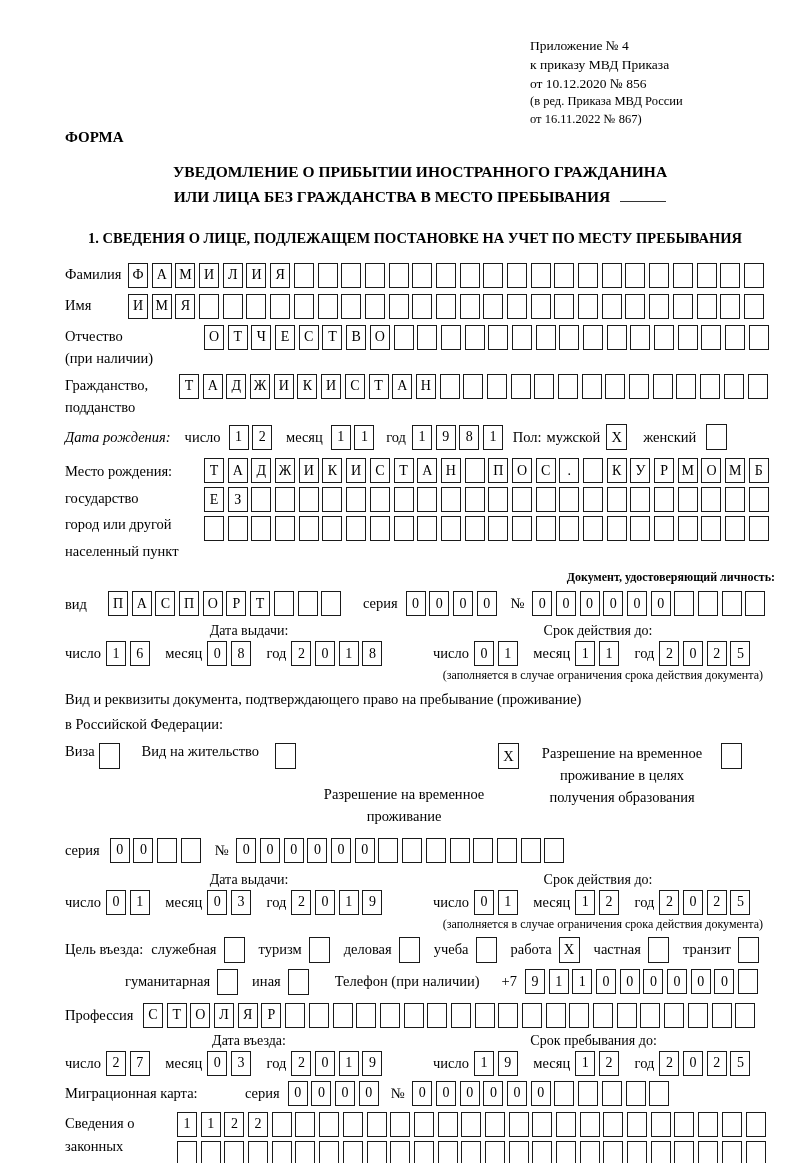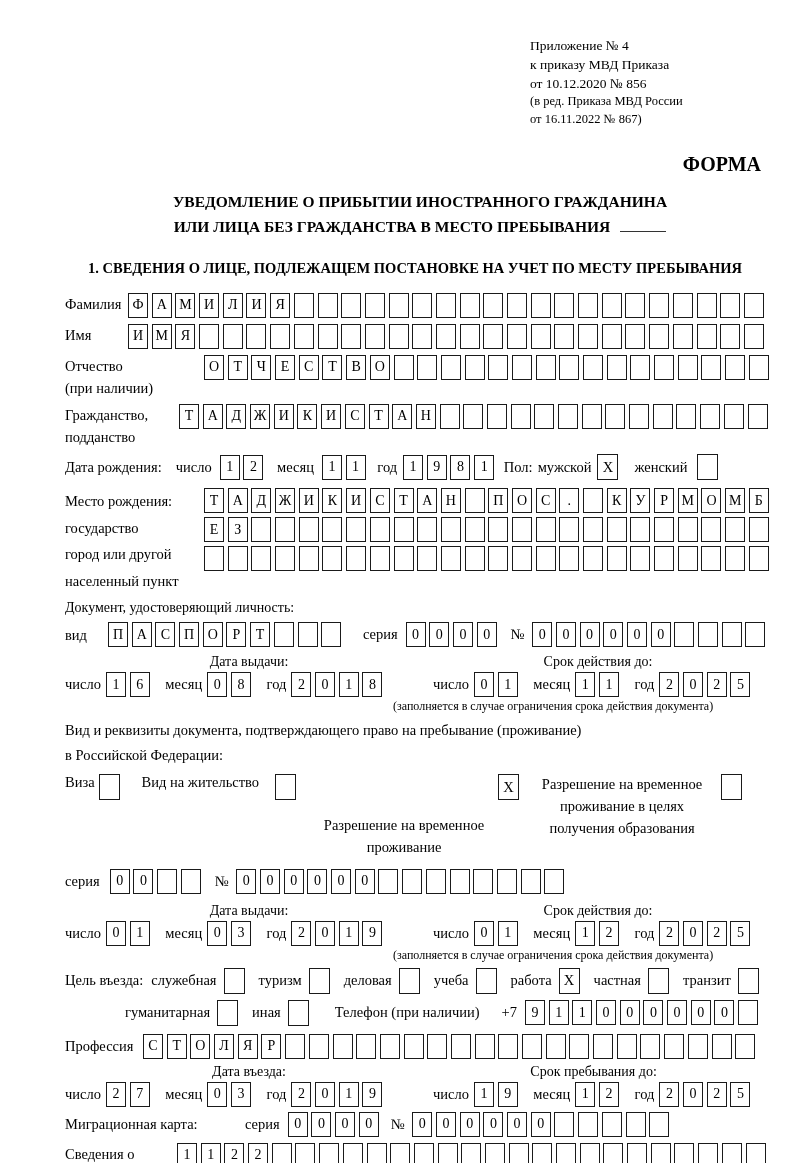--- a/index.html
+++ b/index.html
@@ -4,51 +4,51 @@
 <style>
   html,body{margin:0;padding:0;}
   body{
     width:800px;height:1163px;box-sizing:border-box;
     background:#ffffff;color:#000;
     font-family:"Liberation Serif",serif;font-size:14.5px;
     padding:36px 25px 0 65px;overflow:hidden;position:relative;
   }
   .ref-block{margin-left:465px;line-height:1.42;font-size:13.5px;}
   .ref-block .small{font-size:12.5px;}
-  .forma{text-align:right;padding-right:14px;font-weight:bold;font-size:20px;margin-top:24px;}
+  .forma{padding-right:14px;font-weight:bold;font-size:15px;margin-top:0;}
   .title{text-align:center;font-weight:bold;font-size:15.5px;margin-top:14px;line-height:1.6;}
   .blank-underline{display:inline-block;width:46px;border-bottom:1.8px solid #333;height:0.95em;margin-left:10px;}
   .sec-heading{font-weight:bold;font-size:14.5px;text-align:center;margin:20px 0 16px -10px;}
 
   .frow{display:flex;align-items:flex-start;margin-bottom:4px;}
   .flabel{flex:0 0 auto;line-height:1.55;}
   .w43{flex:0 0 43px;} .w63{flex:0 0 63px;} .w78{flex:0 0 78px;}
   .w112{flex:0 0 112px;} .w114{flex:0 0 114px;} .w139{flex:0 0 139px;} .w152{flex:0 0 152px;}
 
   .cellrow{display:inline-flex;align-items:center;flex:0 0 auto;}
   .cell{
     box-sizing:border-box;display:inline-flex;align-items:center;justify-content:center;
     width:20px;height:25px;border:1.6px solid #1a1a1a;margin-right:3.7px;
     font-size:14px;flex:0 0 auto;background:#fff;
   }
   .cbox{
     box-sizing:border-box;display:inline-flex;align-items:center;justify-content:center;
     width:21px;height:26px;border:1.6px solid #1a1a1a;font-size:14.5px;flex:0 0 auto;background:#fff;
   }
   .stack .cellrow{display:flex;margin-bottom:4px;}
-  .doc-heading{text-align:left;font-weight:normal;font-size:14px;margin:6px 0 6px 0;}
+  .doc-heading{text-align:right;font-weight:bold;font-size:12px;margin:6px 0 6px 0;}
 
   .dates-row{display:flex;align-items:flex-start;margin-bottom:5px;}
   .dcol1{flex:0 0 368px;}
   .dcol2{flex:0 0 310px;}
   .dghead{text-align:center;font-size:14px;line-height:17px;}
   .dgline{display:flex;align-items:center;margin-top:2px;}
   .dgline .dlab{margin:0 5px 0 12px;}
   .dgline .dlab:first-child{margin-left:0;}
-  .note{font-size:12px;line-height:15px;text-align:left;width:370px;margin:2px 0 0 -40px;white-space:nowrap;}
+  .note{font-size:12px;line-height:15px;text-align:right;width:370px;margin:2px 0 0 -40px;white-space:nowrap;}
 
   .intro{line-height:1.55;margin-bottom:2px;}
   .options{align-items:flex-start;margin:8px 0 10px 0;}
   .options .cbox{margin:0 0 0 8px;}
   .opt-multi{text-align:center;line-height:1.5;}
   .gap14{margin-left:14px;} .gap22{margin-left:22px;}
 
   .cg{display:flex;align-items:center;}
   .cg .cg-label{margin:0 7px 0 14px;}
   .cg .cg-label:first-child{margin-left:0;}
@@ -206,21 +206,21 @@
         <span class="cell"></span>
         <span class="cell"></span>
         <span class="cell"></span>
         <span class="cell"></span>
         <span class="cell"></span>
         <span class="cell"></span>
       </span>
   </div>
 
   <div class="frow" style="align-items:center;margin:6px 0 8px 0;">
-    <span class="flabel" style="margin-right:14px;">Дата рождения:</span>
+    <span class="flabel" style="margin-right:14px;font-style:italic;">Дата рождения:</span>
     <span class="dlab" style="margin-right:8px;">число</span>
     <span class="cellrow">
         <span class="cell">1</span>
         <span class="cell">2</span>
       </span>
     <span class="dlab" style="margin:0 8px 0 10px;">месяц</span>
     <span class="cellrow">
         <span class="cell">1</span>
         <span class="cell">1</span>
       </span>

